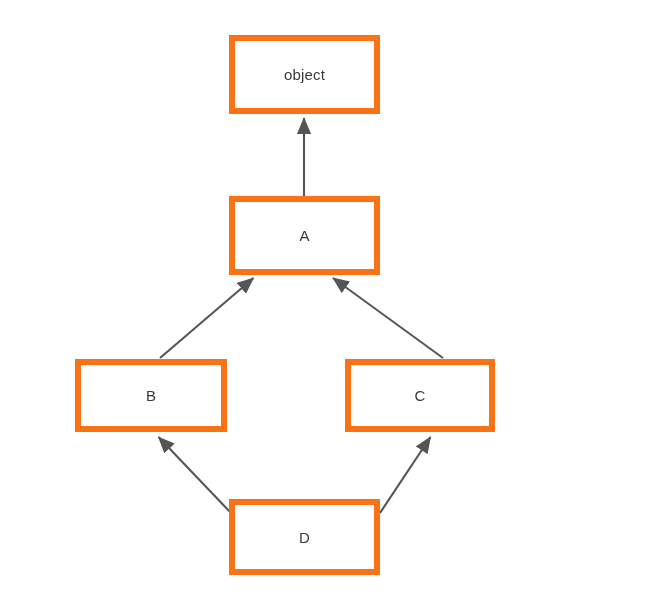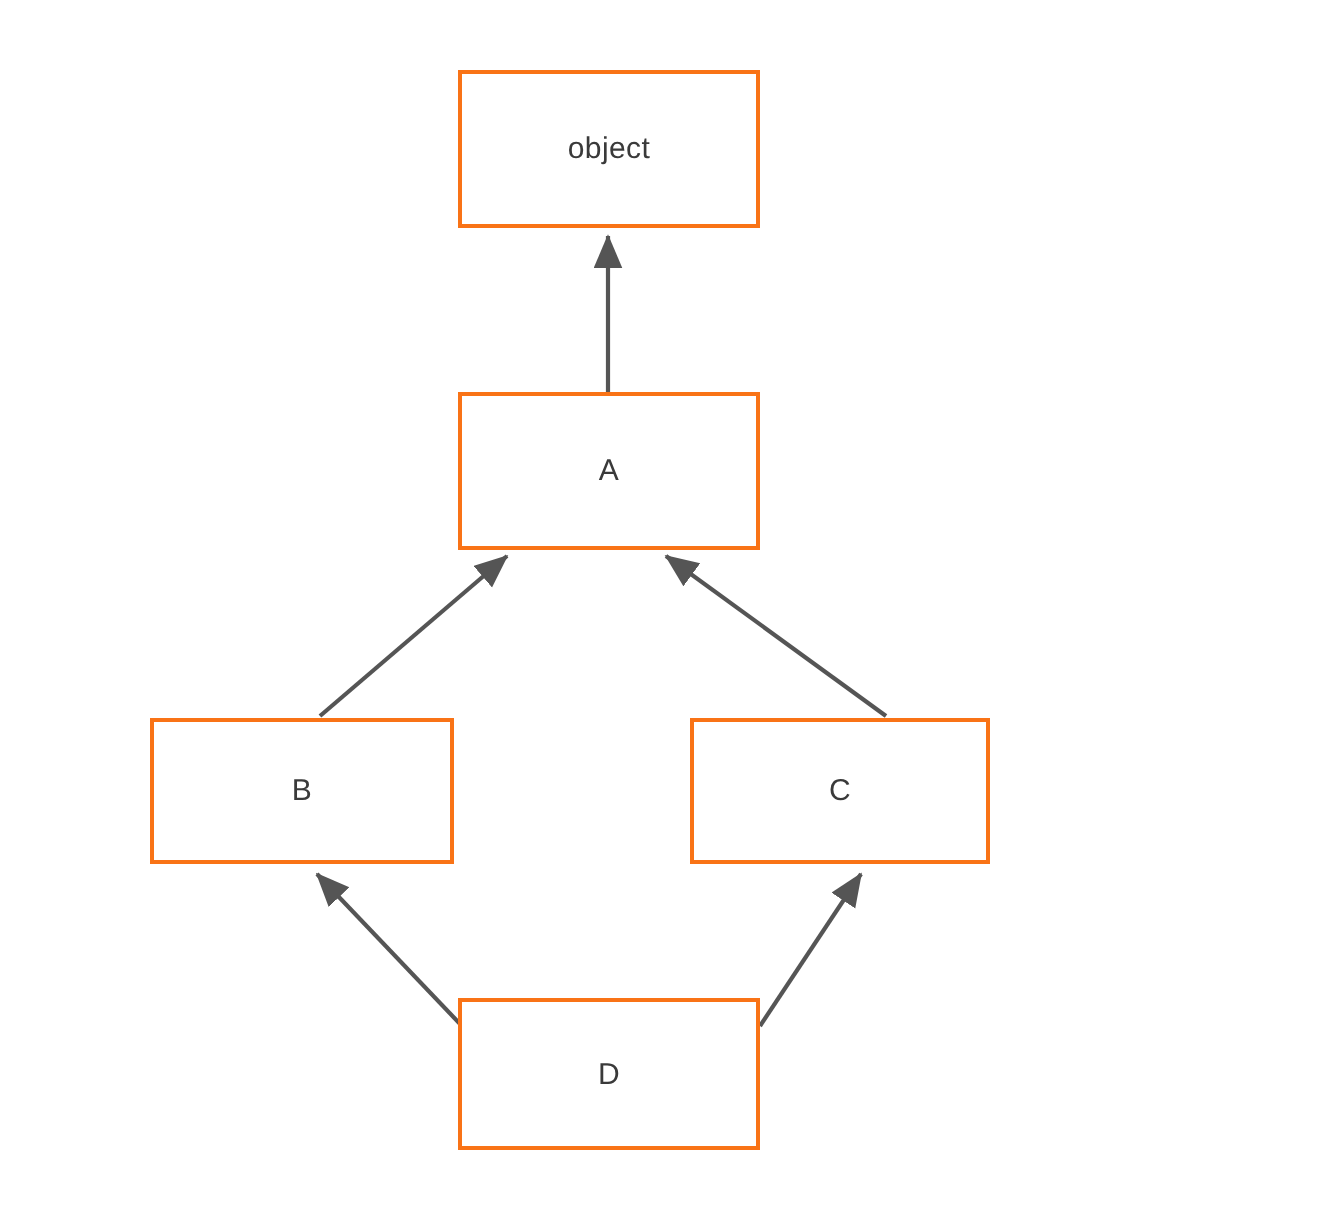--- a/index.html
+++ b/index.html
@@ -22,21 +22,21 @@
     position: absolute;
     left: 0;
     top: 0;
     width: 663px;
     height: 603px;
   }
   .node-box {
     position: absolute;
     box-sizing: border-box;
     background: #ffffff;
-    border: 2px solid #f97316;
+    border: 6px solid #f97316;
     display: flex;
     align-items: center;
     justify-content: center;
     z-index: 2;
   }
   .node-label {
     font-family: "Liberation Sans", sans-serif;
     font-size: 15px;
     line-height: 1;
     color: #3a3a3a;

